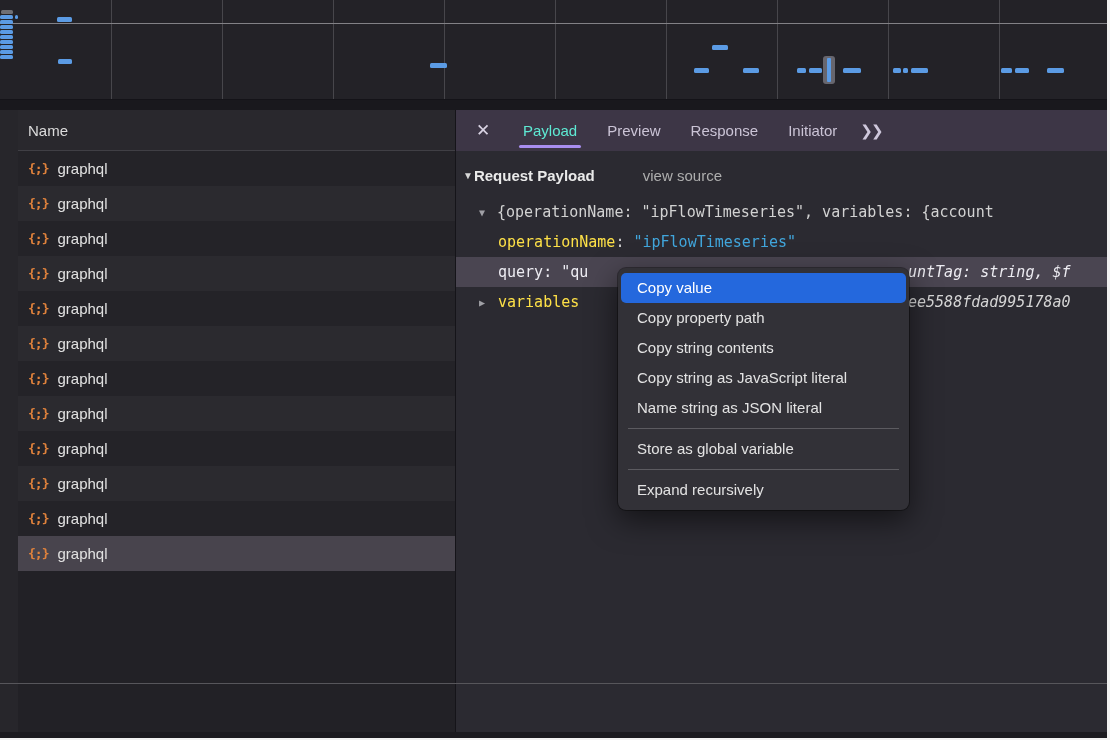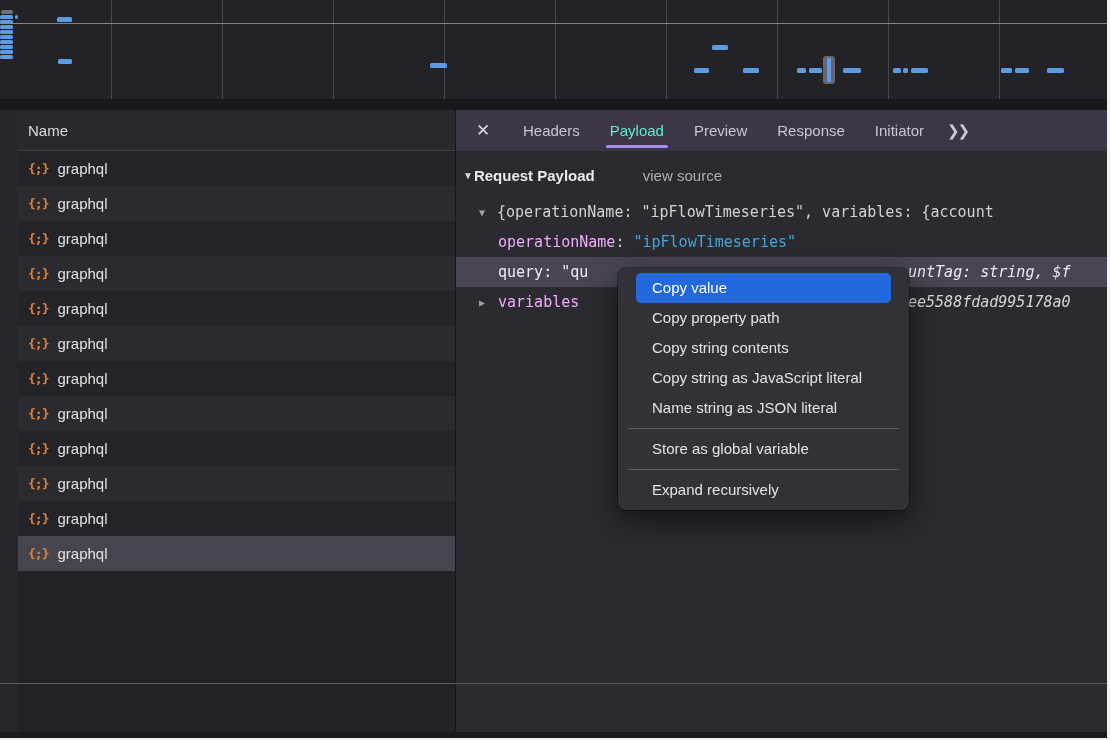--- a/index.html
+++ b/index.html
@@ -52,37 +52,37 @@
   .section-head { display:flex; align-items:center; padding-left:7px; }
   .tri { font-size:10px; color:#d8d8d8; margin-right:1px; }
   .section-title { font-size:15px; font-weight:bold; color:#eaeaea; }
   .view-source { margin-left:48px; font-size:15px; color:#aeaeae; }
 
   .tree { margin-top:13px; font-family:"DejaVu Sans Mono", monospace; font-size:15px; }
   .t-row { position:relative; height:30px; display:flex; align-items:center;
     white-space:pre; overflow:hidden; padding-left:42px; color:#d2d2d2; }
   .t-row .marker { position:absolute; left:23px; font-size:10px; color:#a0a0a6; }
   .t-row.root { padding-left:41px; }
-  .key { color:#f0abfc; }
+  .key { color:#fde047; }
   .str { color:#41a6dc; }
   .t-row.selected { background:#4a4551; color:#edecf2; }
   .right-frag { position:absolute; left:452px;font-style:italic; }
   .variables-frag { color:#d6d6d6; }
 
   .h-divider { position:absolute; left:0; top:683px; width:1110px; height:1px; background:#57565b; }
   .bottom-bar { position:absolute; left:0; top:732px; width:1110px; height:6px; background:#1b1a1f; }
   .bottom-edge { position:absolute; left:0; top:738px; width:1110px; height:2px; background:#f2f2f2; }
   .right-edge { position:absolute; left:1107px; top:0; width:3px; height:740px; background:#f2f2f2; }
 
   
   .context-menu { position:absolute; left:618px; top:268px; width:291px;
     background:#323137; border-radius:8px; padding:5px 0;
     box-shadow:0 10px 30px rgba(0,0,0,0.55), 0 0 0 1px rgba(0,0,0,0.35);
     font-size:15px; color:#e3e3e3; z-index:10; }
-  .menu-item { height:30px; line-height:30px; margin:0 18px; padding:0 16px; border-radius:5px; }
+  .menu-item { height:30px; line-height:30px; margin:0 3px; padding:0 16px; border-radius:5px; }
   .menu-item.highlighted { background:#2468dd; color:#ffffff; }
   .menu-sep { height:1px; background:#5c5b60; margin:5px 10px; }
 </style>
 </head>
 <body>
 
 <div class="overview" id="overview">
     <div class="ov-grid" style="left: 111px;"></div>
     <div class="ov-grid" style="left: 222px;"></div>
     <div class="ov-grid" style="left: 333px;"></div>
@@ -177,21 +177,20 @@
         <span>graphql</span>
       </div>
   </div>
 </div>
 
 <div class="v-divider"></div>
 
 <div class="right-panel">
   <div class="tabbar">
     <span class="close-x">✕</span>
-    <span class="tab">Headers</span>
     <span class="tab selected">Payload</span>
     <span class="tab">Preview</span>
     <span class="tab">Response</span>
     <span class="tab">Initiator</span>
     <span class="more-tabs">❯❯</span>
   </div>
 
   <div class="payload">
     <div class="section-head">
       <span class="tri">▼</span>

